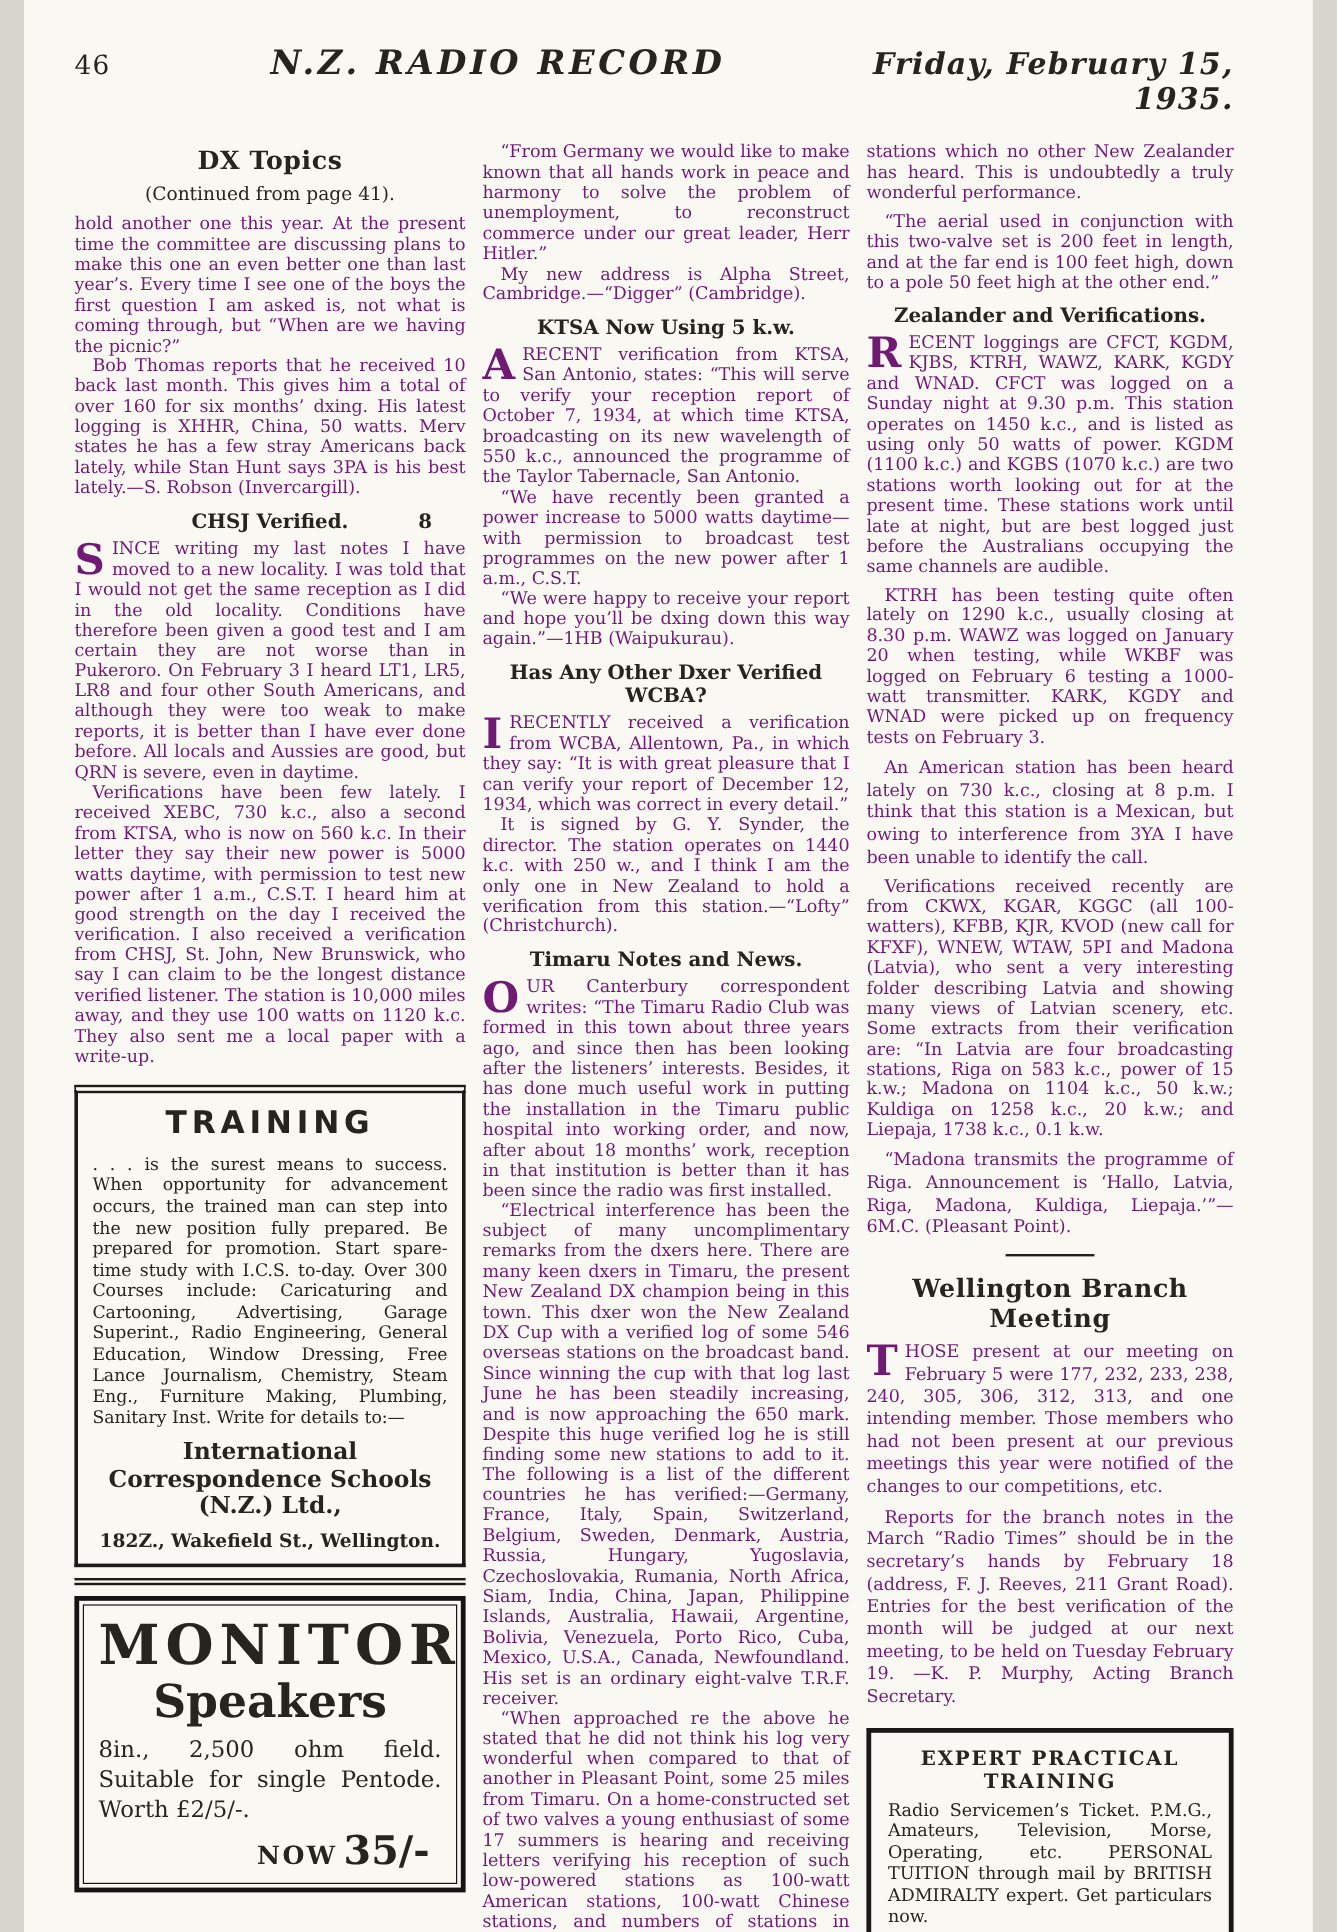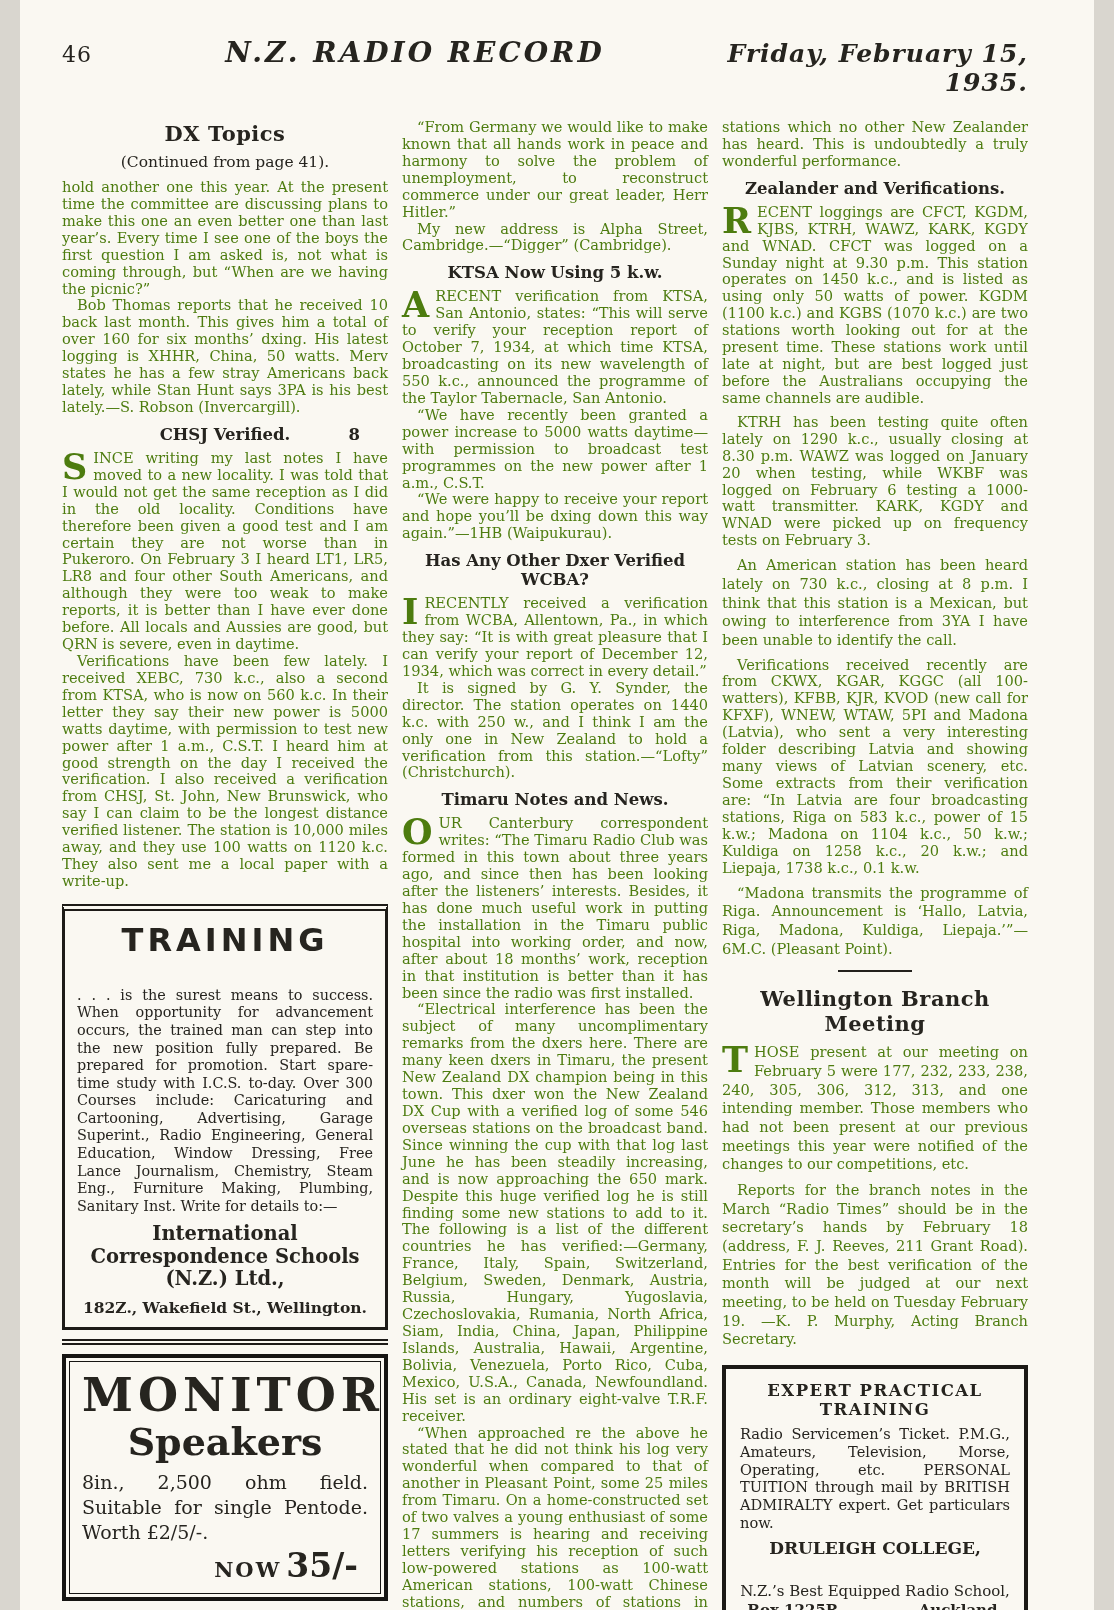--- a/index.html
+++ b/index.html
@@ -21,21 +21,21 @@
   .issue-date { width:370px; text-align:right; font-size:25px; font-weight:bold; font-style:italic; letter-spacing:1px; }
 
   
   .columns { display:flex; gap:14px; align-items:flex-start; }
   .col { width:326px; }
 
   p.body {
     text-align:justify;
     font-size:14.6px;
     line-height:1.16;
-    color:#4d7c0f;
+    color:#701a75;
   }
   p.indent { text-indent:15px; }
   .col3 p.body { margin-bottom:7px; }
   .col3 p.loose { line-height:1.28; }
 
   h2.art-title { text-align:center; font-size:21px; font-weight:bold; margin:2px 0 7px; letter-spacing:0.5px; }
   .subtitle { text-align:center; font-size:15.5px; margin-bottom:8px; }
   h3.subhead { text-align:center; font-size:16.5px; font-weight:bold; margin:9px 0 6px; }
   h3.with-num { position:relative; }
   .hnum { position:absolute; right:28px; top:0; }
@@ -56,22 +56,22 @@
   
   .ad { margin-top:14px; }
   .ad-training {
     border:3px solid #1d1b18;
     border-top:7px double #1d1b18;
     padding:10px 12px 10px;
   }
   .ad-training .ad-title {
     text-align:center;
     font-family:"DejaVu Sans","Liberation Sans",sans-serif;
-    font-weight:bold; font-size:32px; letter-spacing:4px;
-    margin-bottom:28px;
+    font-weight:bold; font-size:26px; letter-spacing:4px;
+    margin-bottom:12px;
   }
   .ad-training .ad-body { text-align:justify; font-size:14.4px; line-height:1.22; margin-bottom:8px; }
   .ad-company { text-align:center; font-weight:bold; font-size:19.5px; line-height:1.15; }
   .ad-address { text-align:center; font-weight:bold; font-size:15.5px; margin-top:8px; }
 
   .double-rule {
     border:0; height:6px;
     border-top:2.5px solid #1d1b18;
     border-bottom:2.5px solid #1d1b18;
     margin:9px 0;
@@ -180,20 +180,21 @@
           <span class="dropcap">O</span><span>UR Canterbury correspondent writes: “The Timaru Radio Club was formed in this town about three years ago, and since then has been looking after the listeners’ interests.  Besides, it has done much useful work in putting the installation in the Timaru public hospital into working order, and now, after about 18 months’ work, reception in that institution is better than it has been since the radio was first installed.</span>
         </p>
         <p class="body indent">“Electrical interference has been the subject of many uncomplimentary remarks from the dxers here.  There are many keen dxers in Timaru, the present New Zealand DX champion being in this town.  This dxer won the New Zealand DX Cup with a verified log of some 546 overseas stations on the broadcast band. Since winning the cup with that log last June he has been steadily increasing, and is now approaching the 650 mark. Despite this huge verified log he is still finding some new stations to add to it. The following is a list of the different countries he has verified:—Germany, France, Italy, Spain, Switzerland, Belgium, Sweden, Denmark, Austria, Russia, Hungary, Yugoslavia, Czechoslovakia, Rumania, North Africa, Siam, India, China, Japan, Philippine Islands, Australia, Hawaii, Argentine, Bolivia, Venezuela, Porto Rico, Cuba, Mexico, U.S.A., Canada, Newfoundland.  His set is an ordinary eight-valve T.R.F. receiver.</p>
         <p class="body indent">“When approached re the above he stated that he did not think his log very wonderful when compared to that of another in Pleasant Point, some 25 miles from Timaru.  On a home-constructed set of two valves a young enthusiast of some 17 summers is hearing and receiving letters verifying his reception of such low-powered stations as 100-watt American stations, 100-watt Chinese stations, and numbers of stations in Europe of moderate power.  This young man now has about 150 verifications from stations outside New Zealand that he has heard on this two-valve set, and has verifications from some 100-watt American</p>
       </article>
     </section>
 
     <section class="col col3">
       <article>
         <p class="body">stations which no other New Zealander has heard. This is undoubtedly a truly wonderful performance.</p>
+        <p class="body indent">“The aerial used in conjunction with this two-valve set is 200 feet in length, and at the far end is 100 feet high, down to a pole 50 feet high at the other end.”</p>
       </article>
 
       <article>
         <h3 class="subhead">Zealander and Verifications.</h3>
         <p class="body dc">
           <span class="dropcap">R</span><span>ECENT loggings are CFCT, KGDM, KJBS, KTRH, WAWZ, KARK, KGDY and WNAD.  CFCT was logged on a Sunday night at 9.30 p.m.  This station operates on 1450 k.c., and is listed as using only 50 watts of power.  KGDM (1100 k.c.) and KGBS (1070 k.c.) are two stations worth looking out for at the present time.  These stations work until late at night, but are best logged just before the Australians occupying the same channels are audible.</span>
         </p>
         <p class="body indent">KTRH has been testing quite often lately on 1290 k.c., usually closing at 8.30 p.m.  WAWZ was logged on January 20 when testing, while WKBF was logged on February 6 testing a 1000-watt transmitter. KARK, KGDY and WNAD were picked up on frequency tests on February 3.</p>
         <p class="body indent loose">An American station has been heard lately on 730 k.c., closing at 8 p.m.  I think that this station is a Mexican, but owing to interference from 3YA I have been unable to identify the call.</p>
         <p class="body indent">Verifications received recently are from CKWX, KGAR, KGGC (all 100-watters), KFBB, KJR, KVOD (new call for KFXF), WNEW, WTAW, 5PI and Madona (Latvia), who sent a very interesting folder describing Latvia and showing many views of Latvian scenery, etc.  Some extracts from their verification are: “In Latvia are four broadcasting stations, Riga on 583 k.c., power of 15 k.w.; Madona on 1104 k.c., 50 k.w.; Kuldiga on 1258 k.c., 20 k.w.; and Liepaja, 1738 k.c., 0.1 k.w.</p>

